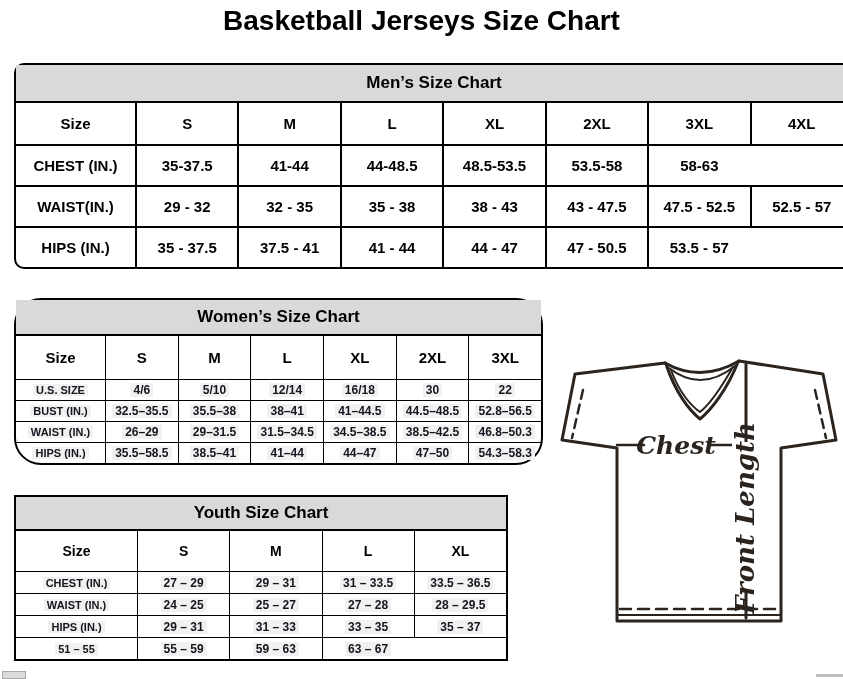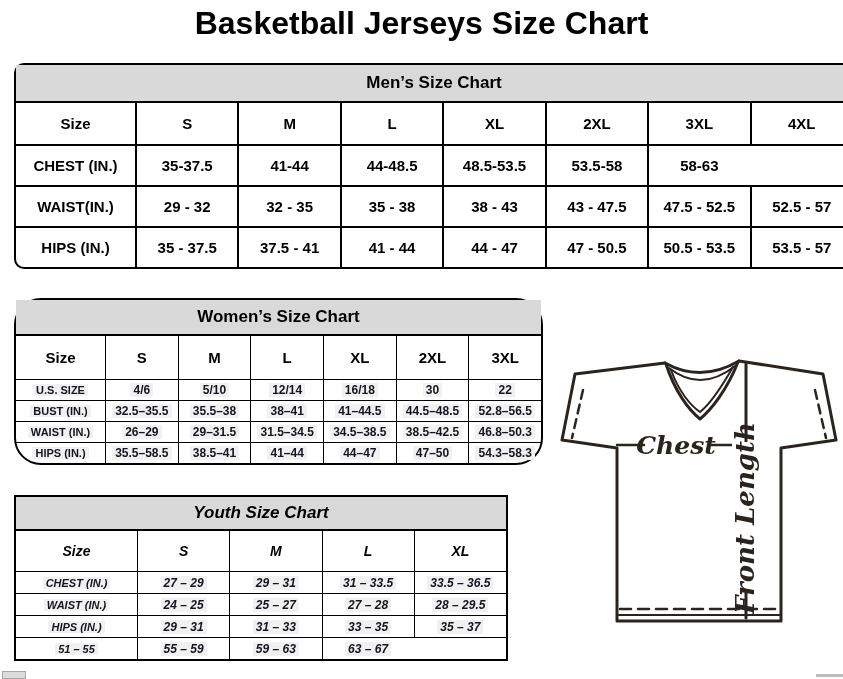--- a/index.html
+++ b/index.html
@@ -2,21 +2,21 @@
 <html><head>
 <meta charset="utf-8">
 <style>
   html,body{margin:0;padding:0;}
   body{
     width:843px;height:679px;position:relative;background:#ffffff;
     font-family:"Liberation Sans",sans-serif;color:#000;overflow:hidden;
   }
   .page-title{
     position:absolute;top:5px;left:0;width:100%;text-align:center;
-    font-size:32px;font-weight:bold;color:#000;
+    font-size:28px;font-weight:bold;color:#000;
   }
   
   .tbl{position:absolute;border:2px solid #000;box-sizing:border-box;background:#fff;}
   .band{
     background:#d9d9d9;border-bottom:2px solid #000;box-sizing:border-box;
     display:flex;align-items:center;justify-content:center;
     font-weight:bold;font-size:17px;
   }
   .tr{display:grid;box-sizing:border-box;}
   .td{
@@ -37,21 +37,21 @@
   .tbl-sm .data-row .td{font-size:12px;}
   .tbl-sm .data-row .td:first-child{font-size:11px;}
   
   .tbl-women{left:14px;top:298px;width:529px;border-radius:27px;}
   .tbl-women .band{height:36px;}
   .tbl-women .tr{grid-template-columns:89px repeat(6,1fr);}
   .tbl-women .header-row{height:43px;font-size:15px;}
   .tbl-women .data-row{height:21px;}
   .tbl-women .header-row .td{font-size:15px;}
   
-  .tbl-youth{left:14px;top:495px;width:494px;font-style:italic;}
+  .tbl-youth{left:14px;top:495px;width:494px;}
   .tbl-youth .band{height:34px;}
   .tbl-youth .tr{grid-template-columns:121px repeat(4,1fr);}
   .tbl-youth .header-row{height:40px;}
   .tbl-youth .header-row .td{font-size:14px;}
   .tbl-youth .data-row{height:22px;}
   
   .jersey{position:absolute;left:553px;top:350px;width:292px;height:278px;}
   .jersey text{
     font-family:"DejaVu Serif","Liberation Serif",serif;
     font-style:italic;font-weight:bold;fill:#2b241e;
@@ -140,23 +140,20 @@
       <div class="td">
         <span class="v">41 - 44</span>
       </div>
       <div class="td">
         <span class="v">44 - 47</span>
       </div>
       <div class="td">
         <span class="v">47 - 50.5</span>
       </div>
       <div class="td">
-        <span class="v">50.5 - 53.5</span>
-      </div>
-      <div class="td">
         <span class="v">53.5 - 57</span>
       </div>
     </div>
   </div>
 
 <div class="tbl tbl-sm tbl-women">
   <div class="band">Women’s Size Chart</div>
 <div class="tr header-row">
       <div class="td">Size</div>
       <div class="td">S</div>

